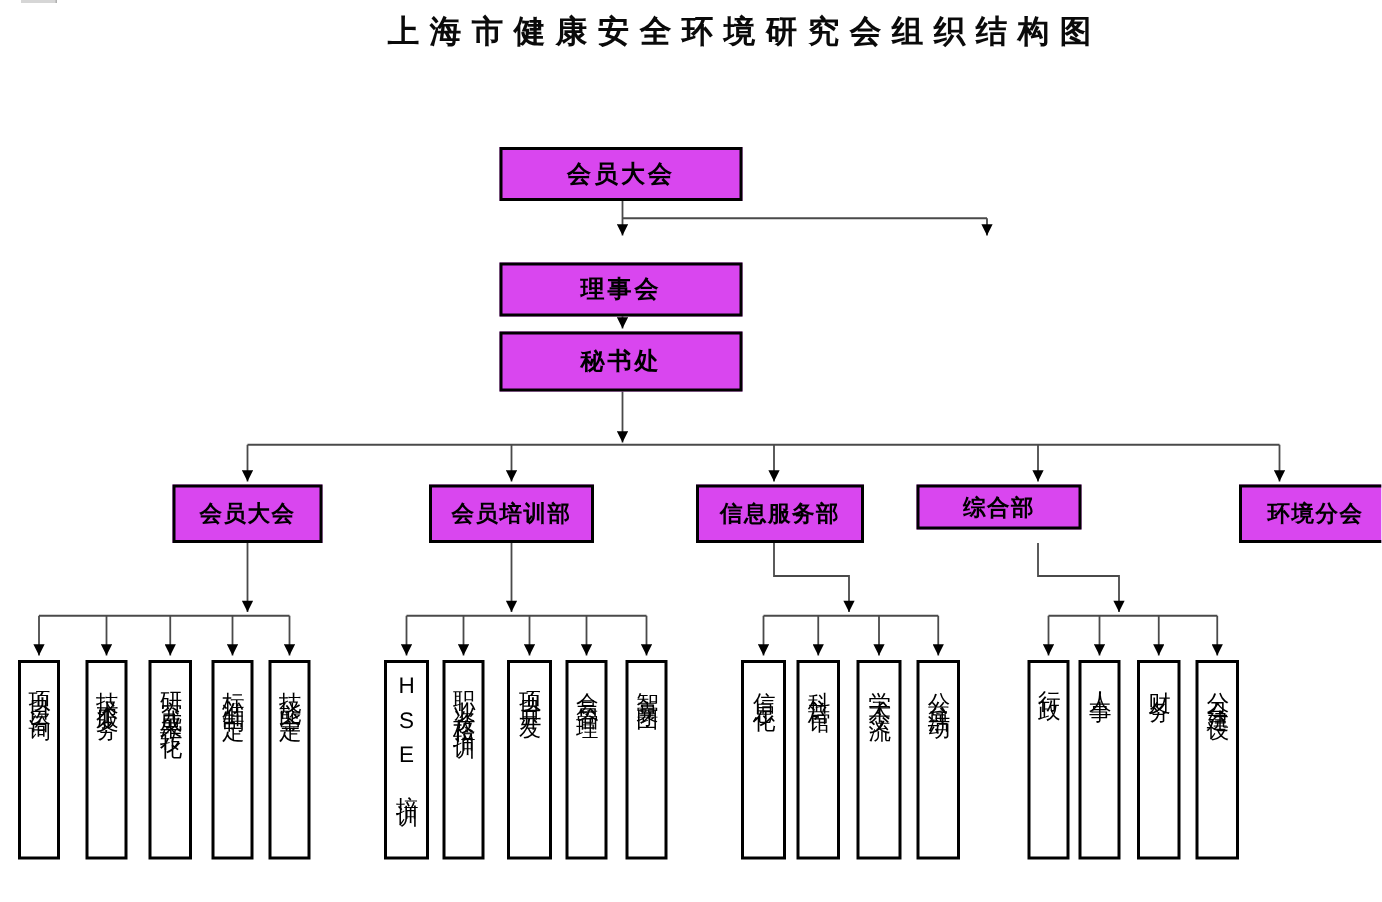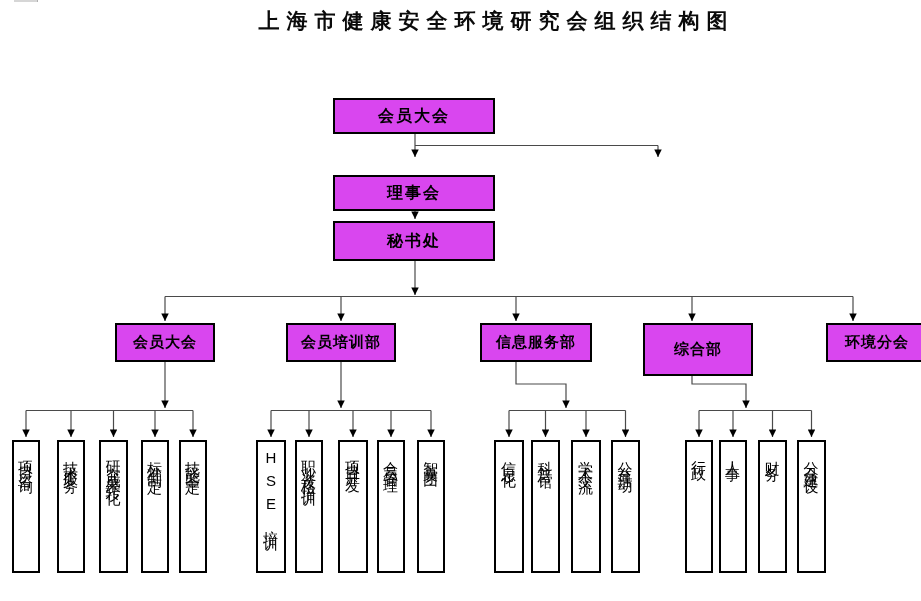--- a/index.html
+++ b/index.html
@@ -92,22 +92,22 @@
       <line x1="811.5" y1="410.5" x2="811.5" y2="437" marker-end="url(#ah)"></line>
     </g>
   </svg>
 
   <div class="hbox" style="left:333px;top:98px;width:162px;height:36px">会员大会</div>
   <div class="hbox" style="left:333px;top:175px;width:162px;height:36px">理事会</div>
   <div class="hbox" style="left:333px;top:221px;width:162px;height:40px">秘书处</div>
 
   <div class="hbox dept" style="left:115px;top:323px;width:100px;height:39px">会员大会</div>
   <div class="hbox dept" style="left:286px;top:323px;width:110px;height:39px">会员培训部</div>
-  <div class="hbox dept" style="left:480px;top:323px;width:112px;height:39px">信息服务部</div>
-  <div class="hbox dept" style="left:643px;top:323px;width:110px;height:53px">综合部</div>
+  <div class="hbox dept" style="left:464px;top:323px;width:112px;height:39px">信息服务部</div>
+  <div class="hbox dept" style="left:611px;top:323px;width:110px;height:30px">综合部</div>
   <div class="hbox dept" style="left:826px;top:323px;width:102px;height:39px">环境分会</div>
 
   <div class="vbox" style="left:12px;width:28px">项目咨询</div>
   <div class="vbox" style="left:57px;width:28px">技术服务</div>
   <div class="vbox" style="left:99px;width:29px">研究成果转化</div>
   <div class="vbox" style="left:141px;width:28px">标准制定</div>
   <div class="vbox" style="left:179px;width:28px">技能鉴定</div>
 
   <div class="vbox" style="left:256px;width:30px">HSE培训</div>
   <div class="vbox" style="left:295px;width:28px">职业资格培训</div>

